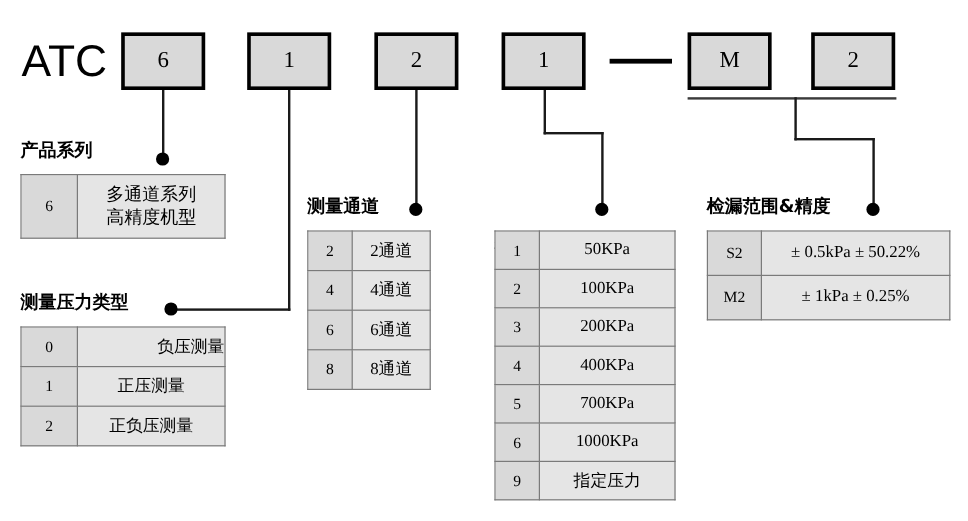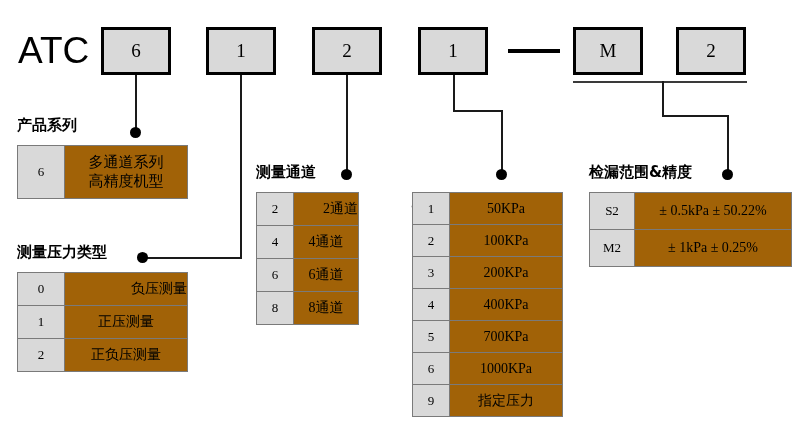--- a/index.html
+++ b/index.html
@@ -71,21 +71,21 @@
     text-align:center;
     vertical-align:middle;
     font-family:"Liberation Serif", serif;
     color:#000;
   }
   .tbl td.k{
     background:#d9d9d9;
     font-size:13px;
   }
   .tbl td.v{
-    background:#a16207;
+    background:#e5e5e5;
     font-size:14px;
   }
   .cjk{font-family:"DejaVu Sans", sans-serif;font-size:15px;}
   .mixed{font-family:"Liberation Serif", serif;font-size:14px;}
   .two-line{line-height:1.28;}
   .pm{font-family:"DejaVu Sans", sans-serif;font-size:14px;}
 </style>
 </head>
 <body>
 
@@ -160,21 +160,21 @@
     </tr>
   </tbody>
     </table>
 
   <div class="heading cjk" style="left:256px;top:163px;font-family:'DejaVu Sans',sans-serif;">测量通道</div>
 
   <table class="tbl" style="left:256px;top:192px;width:100px;">
     <tbody>
         <tr>
       <td class="k" style="width:36px;height:32px;">2</td>
-      <td class="v mixed" style="width:64px;text-align:right;">2通道</td>
+      <td class="v mixed" style="width:64px;">2通道</td>
     </tr>
     <tr>
       <td class="k" style="height:32px;">4</td>
       <td class="v mixed">4通道</td>
     </tr>
     <tr>
       <td class="k" style="height:32px;">6</td>
       <td class="v mixed">6通道</td>
     </tr>
     <tr>

